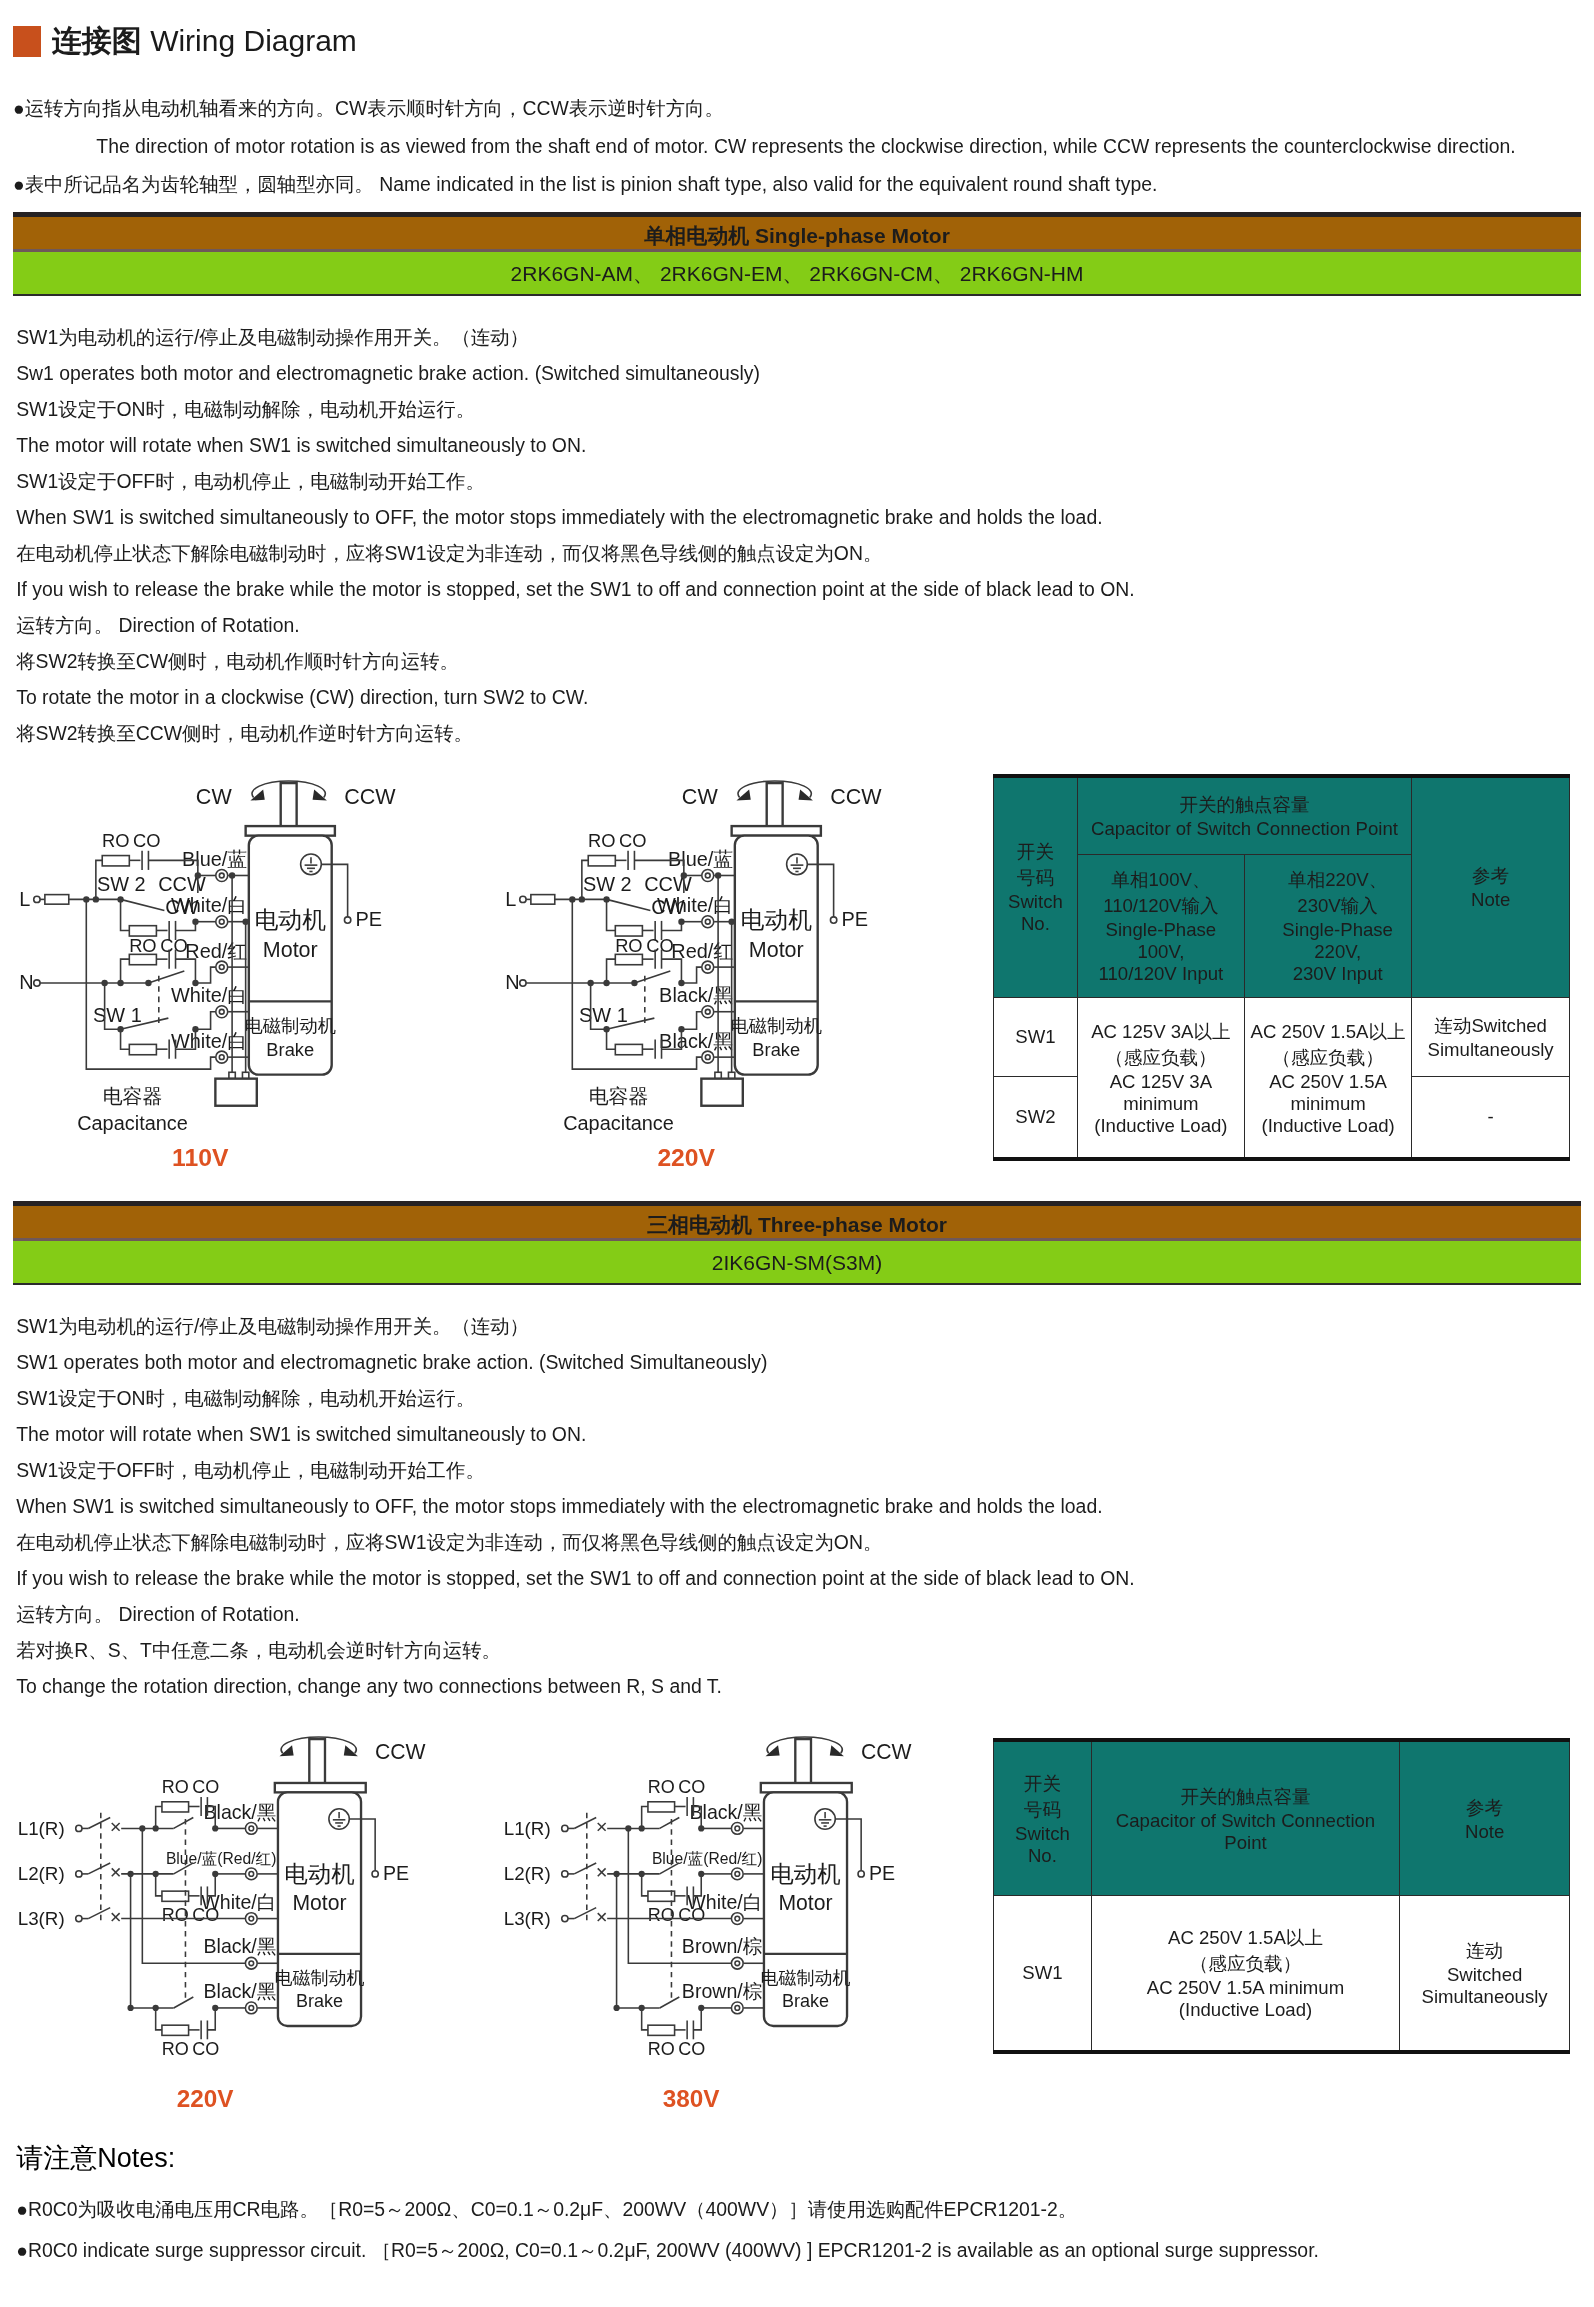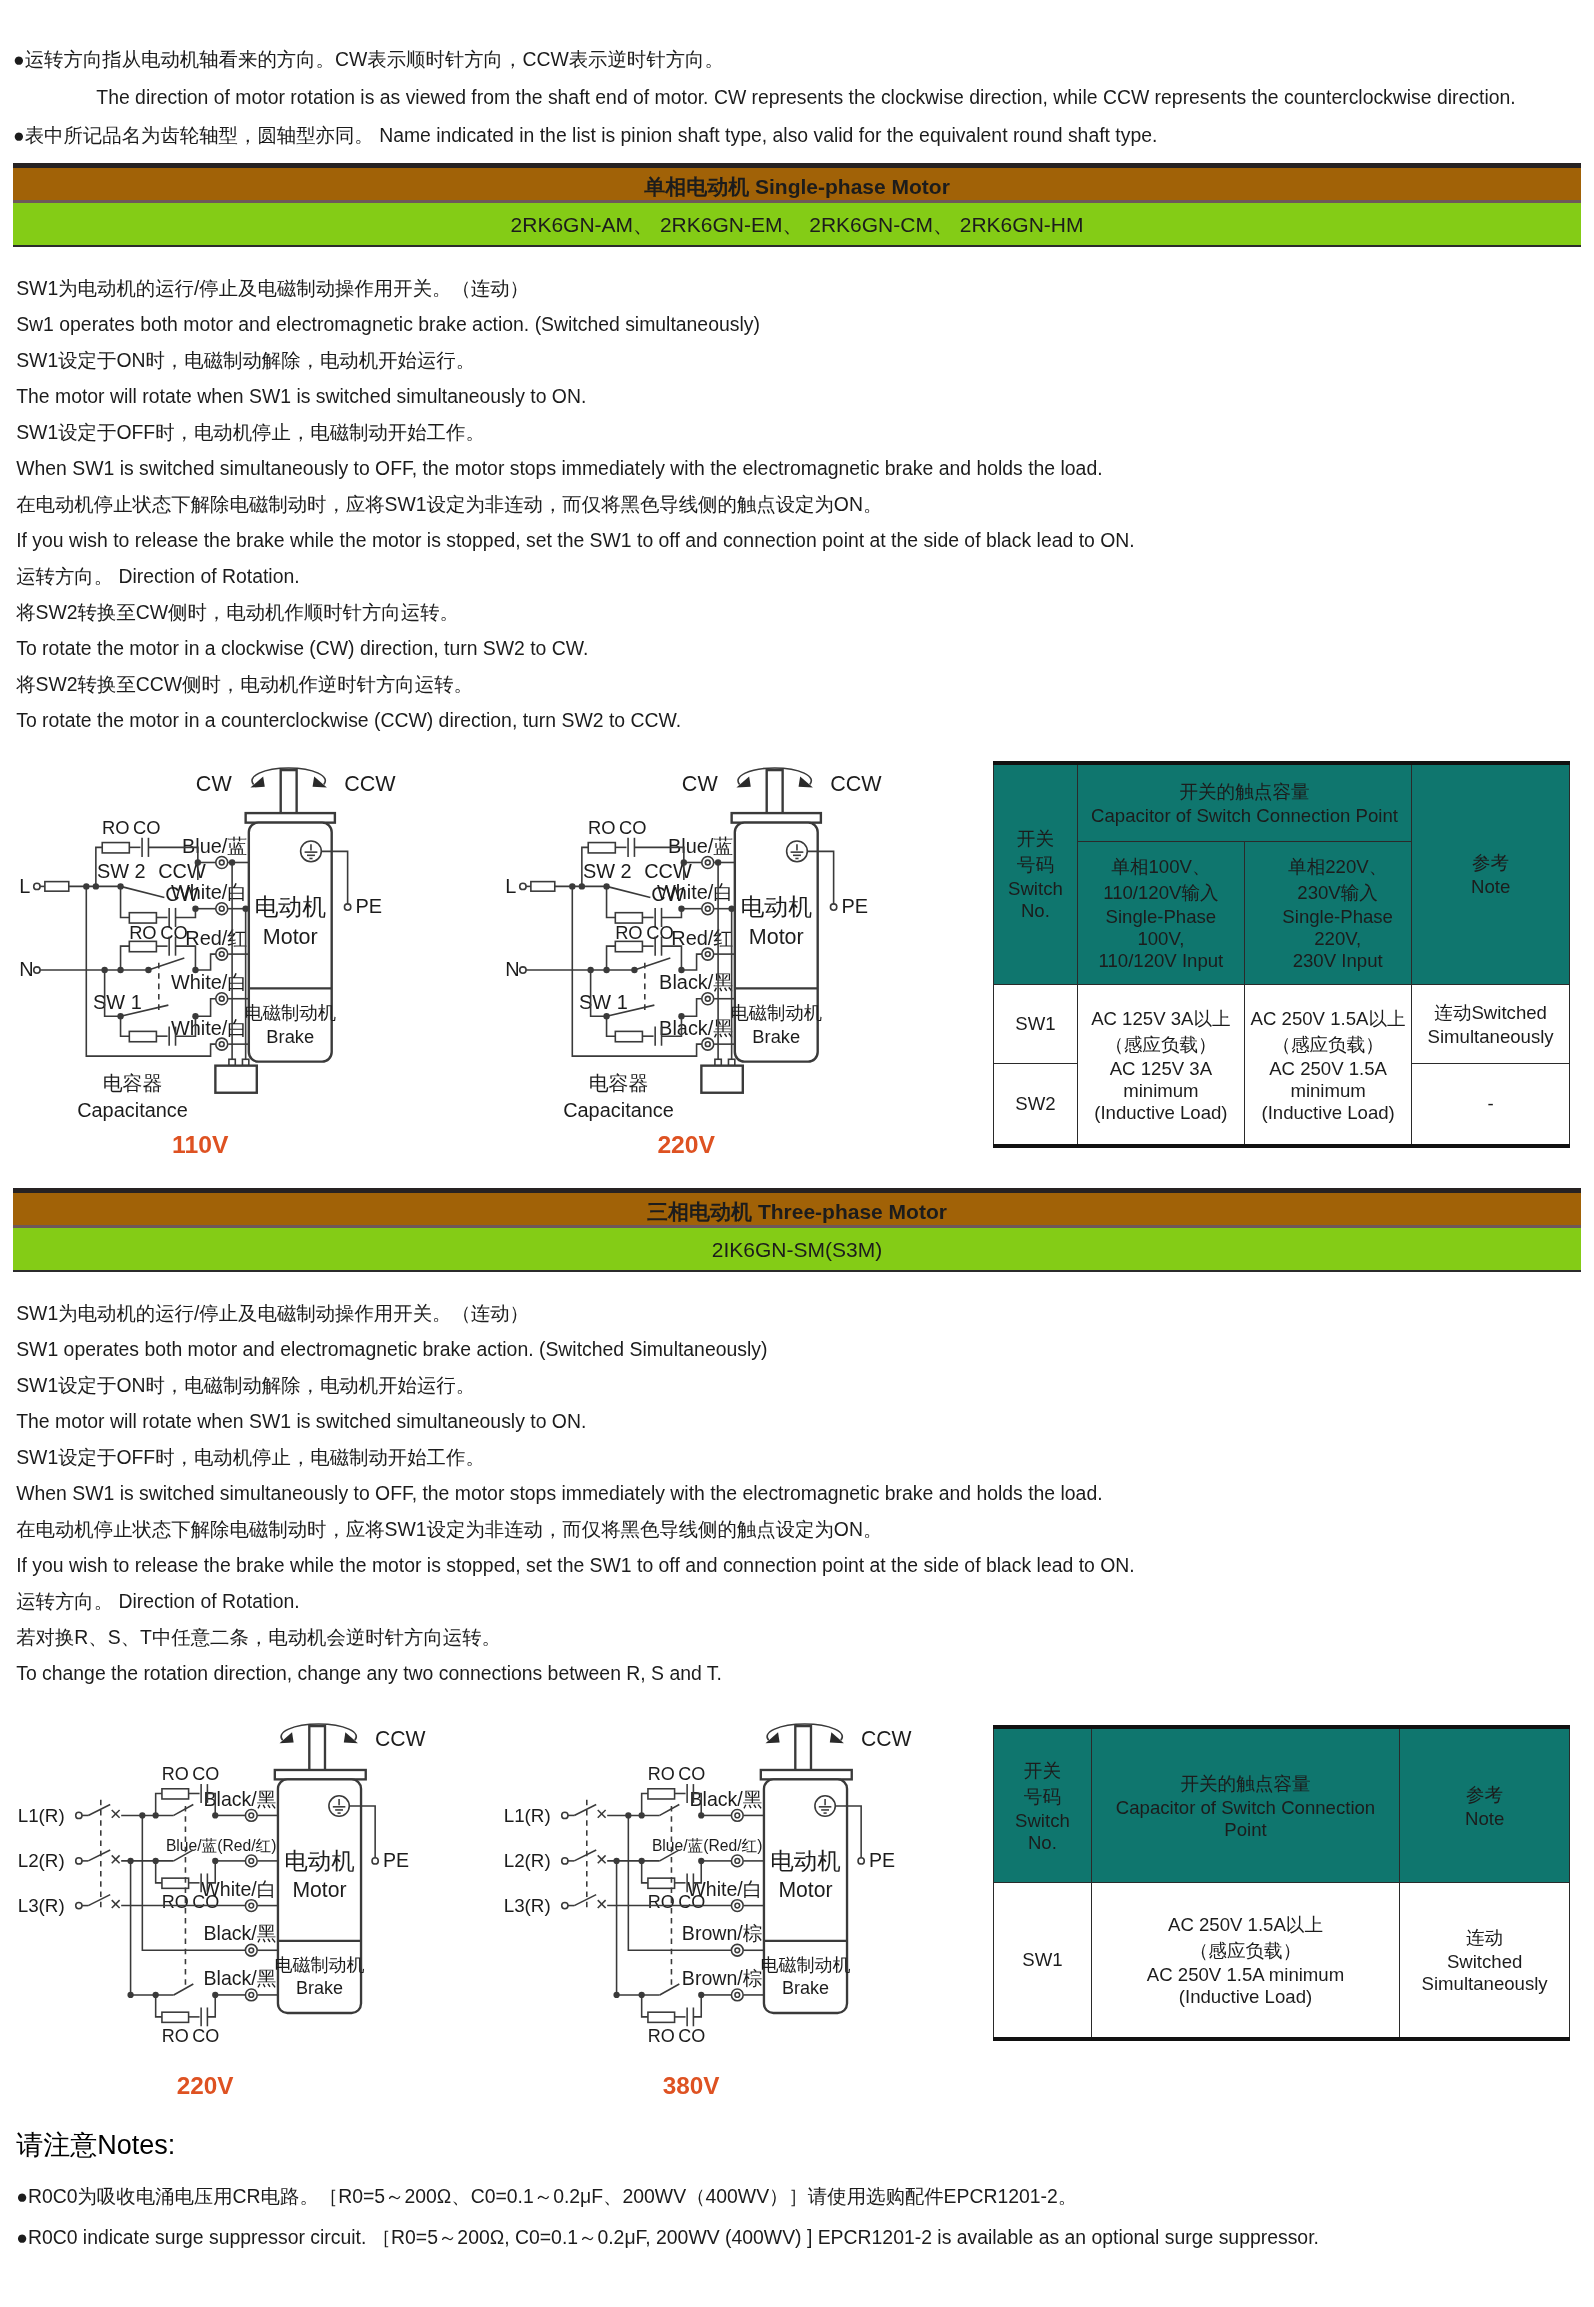--- a/index.html
+++ b/index.html
@@ -52,20 +52,24 @@
   
   .notes{margin-top:6.5px;padding-left:3.2px;}
   .notes-head{color:#000000;font-size:27px;margin:0 0 23px 0;}
   .notes p.nline{font-size:19.4px;line-height:20px;margin:0 0 21px 0;}
 </style>
 </head>
 <body>
 
 <div class="page">
 
+  <div class="title-row">
+    <span class="title-sq"></span>
+    <h1 class="page-title"><span class="zh">连接图</span> <span class="en">Wiring Diagram</span></h1>
+  </div>
 
   <div class="intro">
     <p>●运转方向指从电动机轴看来的方向。CW表示顺时针方向，CCW表示逆时针方向。</p>
     <p class="indent">The direction of motor rotation is as viewed from the shaft end of motor. CW represents the clockwise direction, while CCW represents the counterclockwise direction.</p>
     <p>●表中所记品名为齿轮轴型，圆轴型亦同。 Name indicated in the list is pinion shaft type, also valid for the equivalent round shaft type.</p>
   </div>
 
   <section>
     <div class="band pink">单相电动机 Single-phase Motor</div>
     <div class="band gray">2RK6GN-AM、 2RK6GN-EM、 2RK6GN-CM、 2RK6GN-HM</div>
@@ -76,21 +80,20 @@
       <p>SW1设定于ON时，电磁制动解除，电动机开始运行。</p>
       <p>The motor will rotate when SW1 is switched simultaneously to ON.</p>
       <p>SW1设定于OFF时，电动机停止，电磁制动开始工作。</p>
       <p>When SW1 is switched simultaneously to OFF, the motor stops immediately with the electromagnetic brake and holds the load.</p>
       <p>在电动机停止状态下解除电磁制动时，应将SW1设定为非连动，而仅将黑色导线侧的触点设定为ON。</p>
       <p>If you wish to release the brake while the motor is stopped, set the SW1 to off and connection point at the side of black lead to ON.</p>
       <p>运转方向。 Direction of Rotation.</p>
       <p>将SW2转换至CW侧时，电动机作顺时针方向运转。</p>
       <p>To rotate the motor in a clockwise (CW) direction, turn SW2 to CW.</p>
       <p>将SW2转换至CCW侧时，电动机作逆时针方向运转。</p>
-      <p>To rotate the motor in a counterclockwise (CCW) direction, turn SW2 to CCW.</p>
     </div>
 
     <div class="diag-row">
 
       <div class="diag">
       <svg width="486" height="421" viewBox="0 0 610 520">
         <g>
           <path class="wire" d="M302,44 A46,16 0 1 1 390,44"></path>
           <polygon class="arrowhead" points="298,48 314,34 316,47"></polygon>
           <polygon class="arrowhead" points="394,48 378,34 376,47"></polygon>

